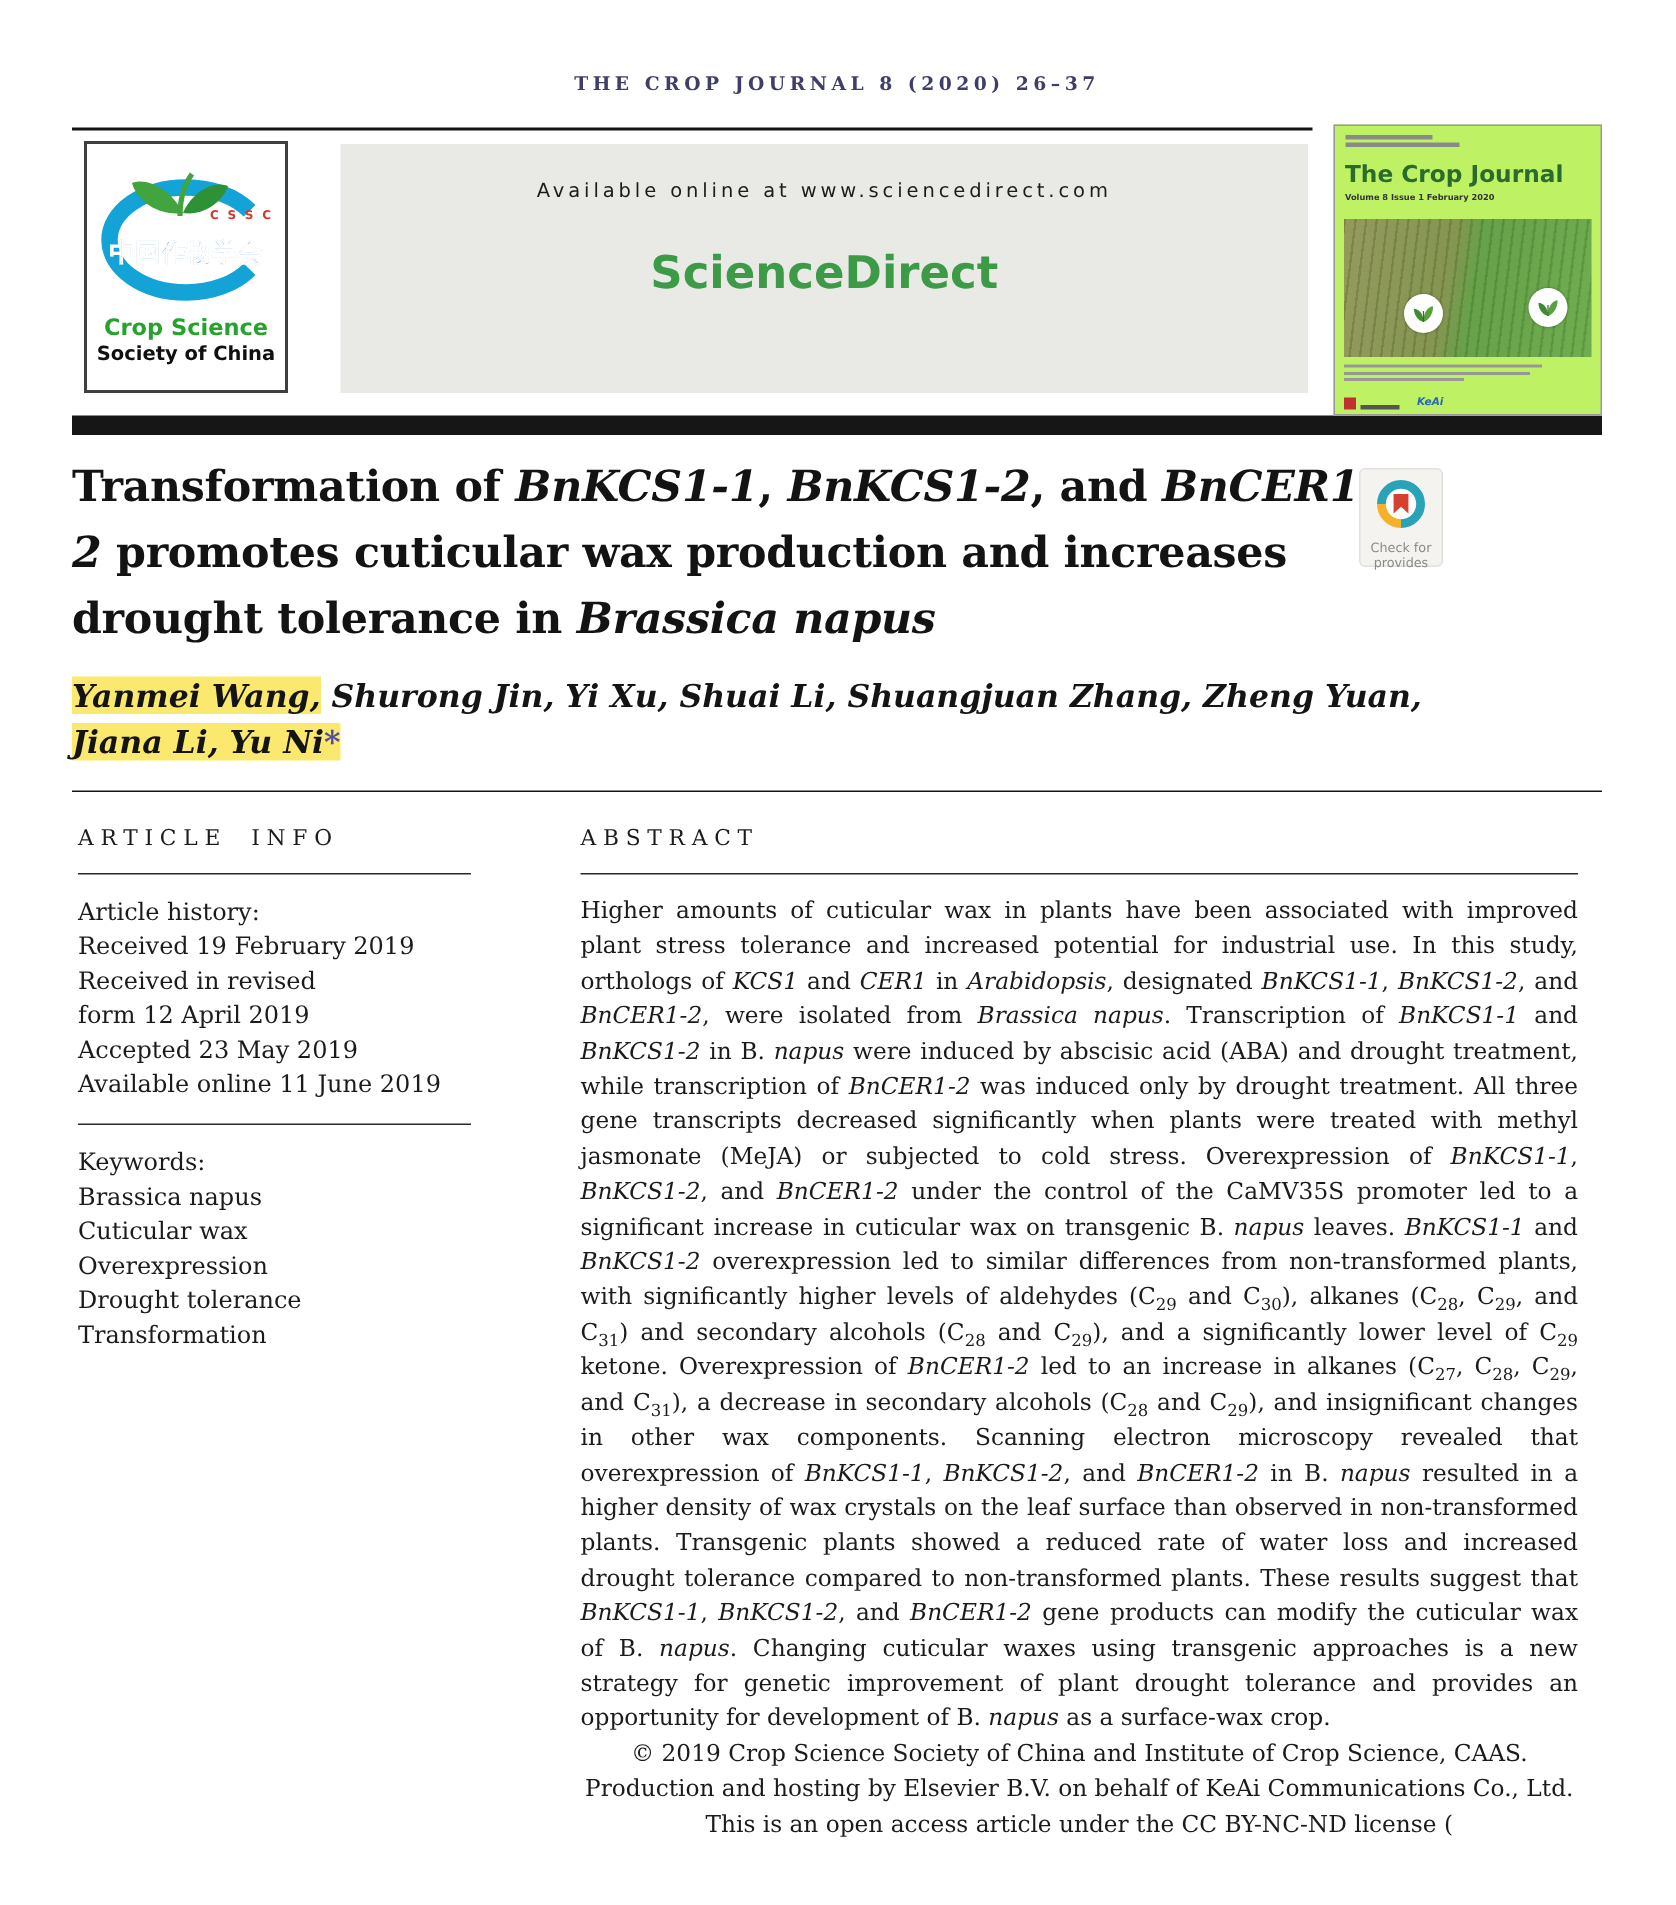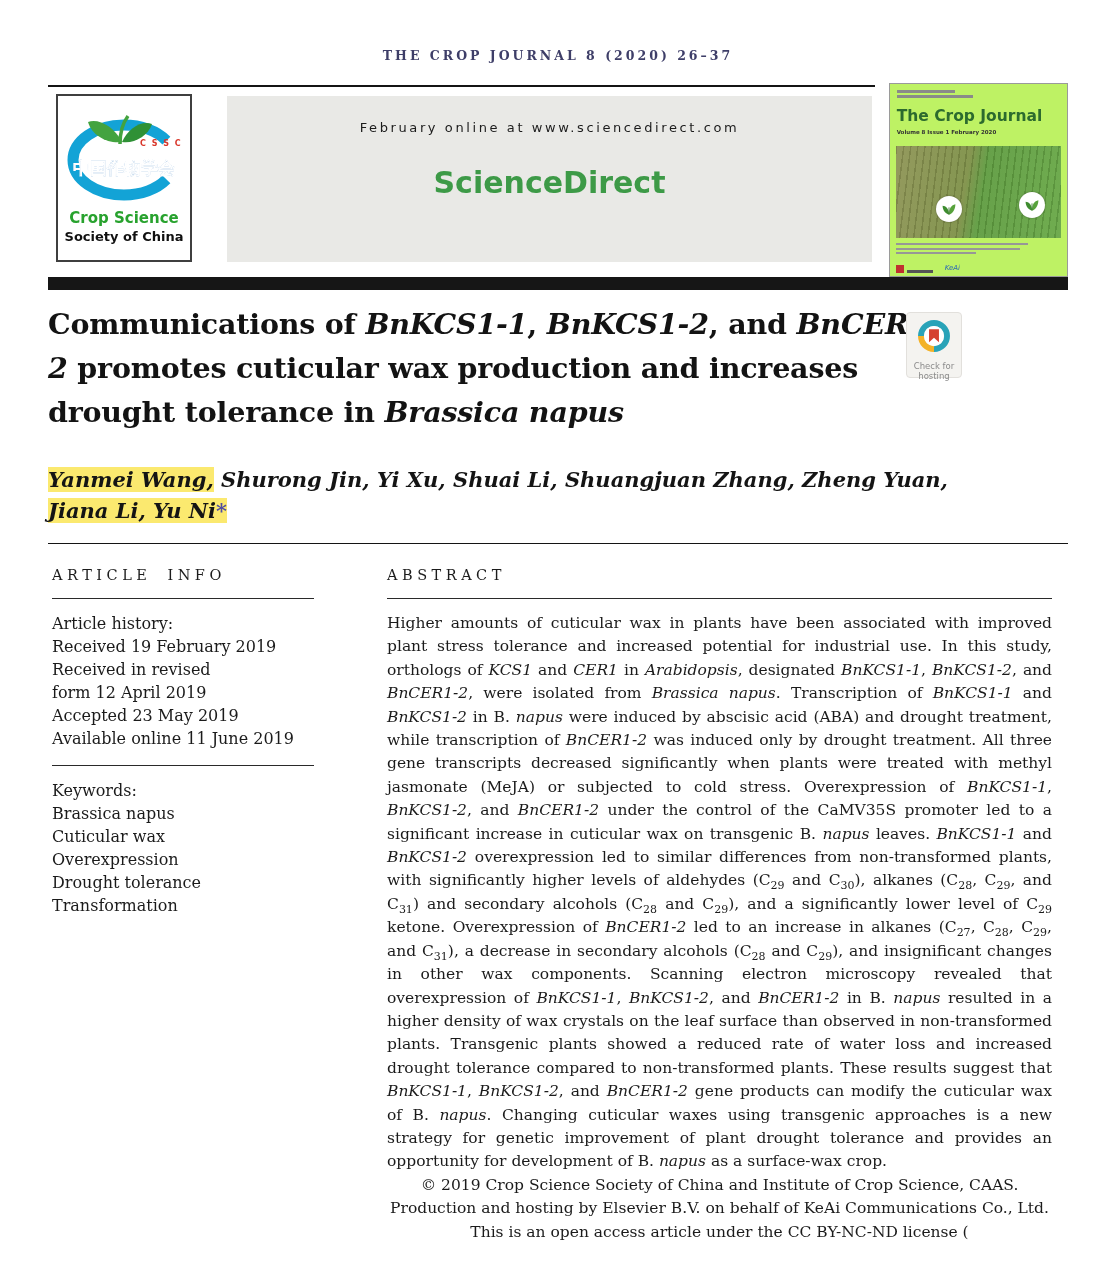--- a/index.html
+++ b/index.html
@@ -47,33 +47,33 @@
   .cover-circle {
     position:absolute; width:26px; height:26px; border-radius:50%; background:#fff;
     box-shadow:0 0 2px rgba(0,0,0,.35); display:flex; align-items:center; justify-content:center;
   }
   .cc1 { left:40px; top:50px; } .cc2 { right:16px; top:46px; }
   .cover-footer { position:absolute; left:6px; right:6px; top:159px; }
   .cover-footer .fbar { display:block; height:2px; background:#979797; margin-bottom:2.5px; }
   .cover-logos { margin-top:4px; display:flex; align-items:center; gap:12px; }
   .mini-logo-red { width:8px; height:8px; background:#c03030; display:inline-block; }
   .mini-logo-bar { width:26px; height:3px; background:#555; display:inline-block; margin-left:3px; }
-  .keai { font-size:7px; font-weight:normal; color:#2a66b8; font-style:italic; }
+  .keai { font-size:7px; font-weight:bold; color:#2a66b8; font-style:italic; }
   
   .black-bar { height:13px; background:#161616; }
   .title-row { position:relative; margin-top:12px; }
   h1.title { font-size:28.5px; line-height:44px; font-weight:bold; color:#131313; letter-spacing:-0.2px; padding-right:220px; white-space:nowrap; }
   .crossmark {
     position:absolute; right:106px; top:10px; width:56px; height:66px;
     background:#f4f3f0; border:1px solid #e2e0dc; border-radius:4px;
     text-align:center; padding-top:5px; cursor:pointer;
   }
   .cm-text { font-family:"DejaVu Sans",sans-serif; font-size:8.5px; color:#8b8b8b; line-height:1.18; margin-top:3px; }
   
-  .authors { margin-top:30px; font-size:21px; line-height:31px; font-style:italic; font-weight:bold; color:#141414; }
+  .authors { margin-top:14px; font-size:21px; line-height:31px; font-style:italic; font-weight:bold; color:#141414; }
   .hl { background:#fbe96f; }
   .lnk { color:#4f4da3; }
   .affiliation { margin-top:14px; font-size:16.5px; font-style:italic; color:#161616; }
   .full-rule { border-top:1.5px solid #141414; margin-top:17px; }
   
   .columns { display:flex; }
   .col-left { width:262px; margin-left:4px; }
   .col-right { width:665px; margin-left:73px; }
   .col-heading { margin-top:23px; font-size:14.5px; letter-spacing:4.5px; word-spacing:7px; color:#1c1c1c; }
   .heading-rule { border-top:1.2px solid #2a2a2a; margin-top:15px; }
@@ -104,21 +104,21 @@
             <path d="M60 38 C66 24 80 16 90 20 C86 32 72 40 60 38 Z" fill="#2f9136"></path>
             <path d="M58 40 C58 30 60 20 66 12" stroke="#43a33f" stroke-width="3.5" fill="none"></path>
             <text x="78" y="42" fill="#d9372b" font-size="8" letter-spacing="1.5" font-weight="bold" font-family="DejaVu Sans, sans-serif">C S S C</text>
             <text x="62" y="70" text-anchor="middle" fill="#1767b5" font-size="17" font-weight="bold" stroke="#ffffff" stroke-width="0.5" font-family="DejaVu Sans, sans-serif">中国作物学会</text>
           </svg>
           <div class="cssc-name1">Crop Science</div>
           <div class="cssc-name2">Society of China</div>
         </div>
 
         <div class="sd-box">
-          <div class="sd-available">February online at www.sciencedirect.com</div>
+          <div class="sd-available">Available online at www.sciencedirect.com</div>
           <div class="sd-logo">ScienceDirect</div>
         </div>
 
       </div>
     </div>
 
     <div class="cover">
       <span class="tbar" style="width:58px"></span>
       <span class="tbar" style="width:76px"></span>
       <div class="cover-title">The Crop Journal</div>
@@ -147,31 +147,31 @@
           <span><span class="mini-logo-red"></span><span class="mini-logo-bar"></span></span>
           <span class="keai">KeAi</span>
         </div>
       </div>
     </div>
   </div>
 
   <div class="black-bar"></div>
 
   <div class="title-row">
-    <h1 class="title"><span>Communications of </span><span class="it">BnKCS1-1</span><span>, </span><span class="it">BnKCS1-2</span><span>, and </span><span class="it">BnCER1-</span><br><span class="it">2</span><span> promotes cuticular wax production and increases</span><br><span>drought tolerance in </span><span class="it">Brassica napus</span></h1>
+    <h1 class="title"><span>Transformation of </span><span class="it">BnKCS1-1</span><span>, </span><span class="it">BnKCS1-2</span><span>, and </span><span class="it">BnCER1-</span><br><span class="it">2</span><span> promotes cuticular wax production and increases</span><br><span>drought tolerance in </span><span class="it">Brassica napus</span></h1>
     <div class="crossmark">
       <svg width="36" height="36" viewBox="0 0 40 40">
         <circle cx="20" cy="20" r="14.5" fill="none" stroke="#29a3b8" stroke-width="6.5" pathLength="100" stroke-dasharray="75 25" stroke-dashoffset="-50"></circle>
         <circle cx="20" cy="20" r="14.5" fill="none" stroke="#f3b229" stroke-width="6.5" pathLength="100" stroke-dasharray="25 75" stroke-dashoffset="-25"></circle>
         <circle cx="20" cy="20" r="11" fill="#ffffff"></circle>
         <path d="M14.5 12.5 h11 v14.5 l-5.5 -5 l-5.5 5 z" fill="#d5402f"></path>
       </svg>
       <div class="cm-text">
         <span>Check for</span><br>
-        <span>hosting</span>
+        <span>provides</span>
       </div>
     </div>
   </div>
 
   <div class="authors"><span class="hl">Yanmei Wang,</span><span> Shurong Jin, Yi Xu, Shuai Li, Shuangjuan Zhang, Zheng Yuan,</span><br><span class="hl">Jiana Li, Yu Ni</span><span class="hl lnk">*</span></div>
 
   <div class="full-rule"></div>
 
   <div class="columns">
 

